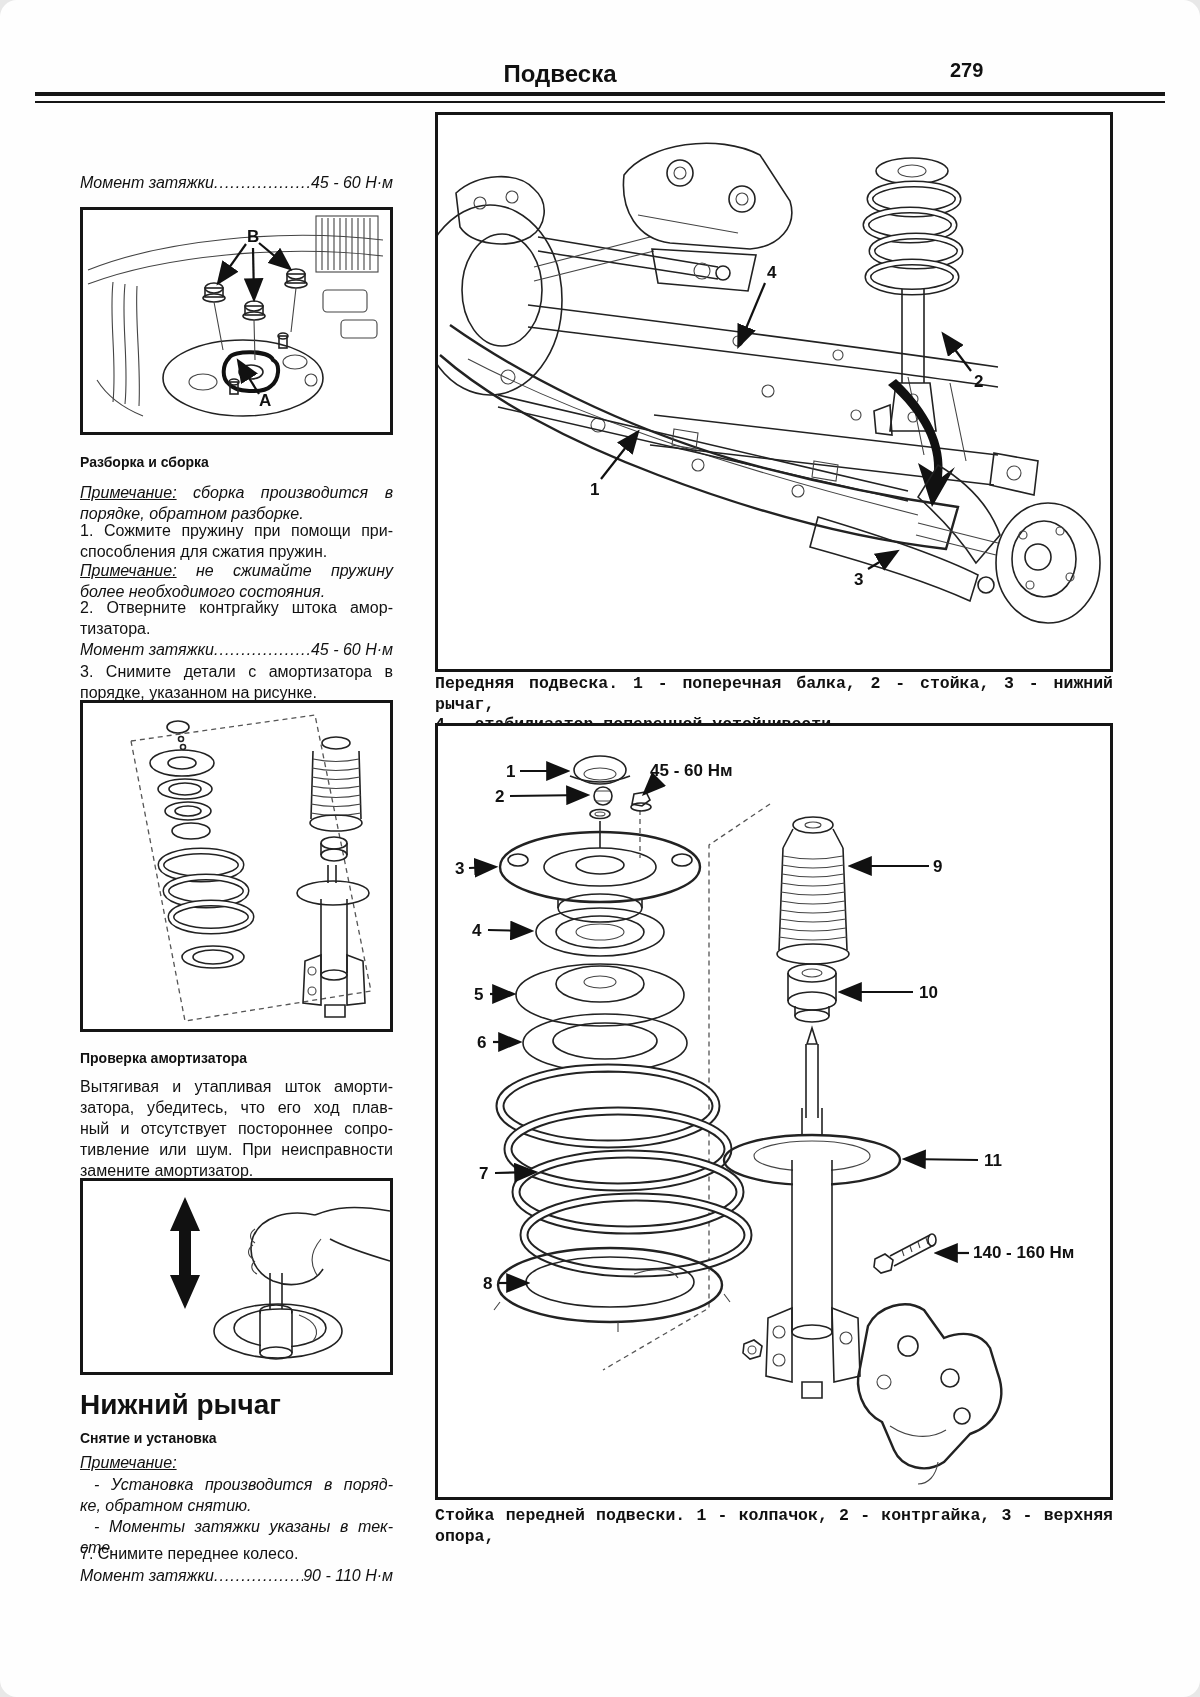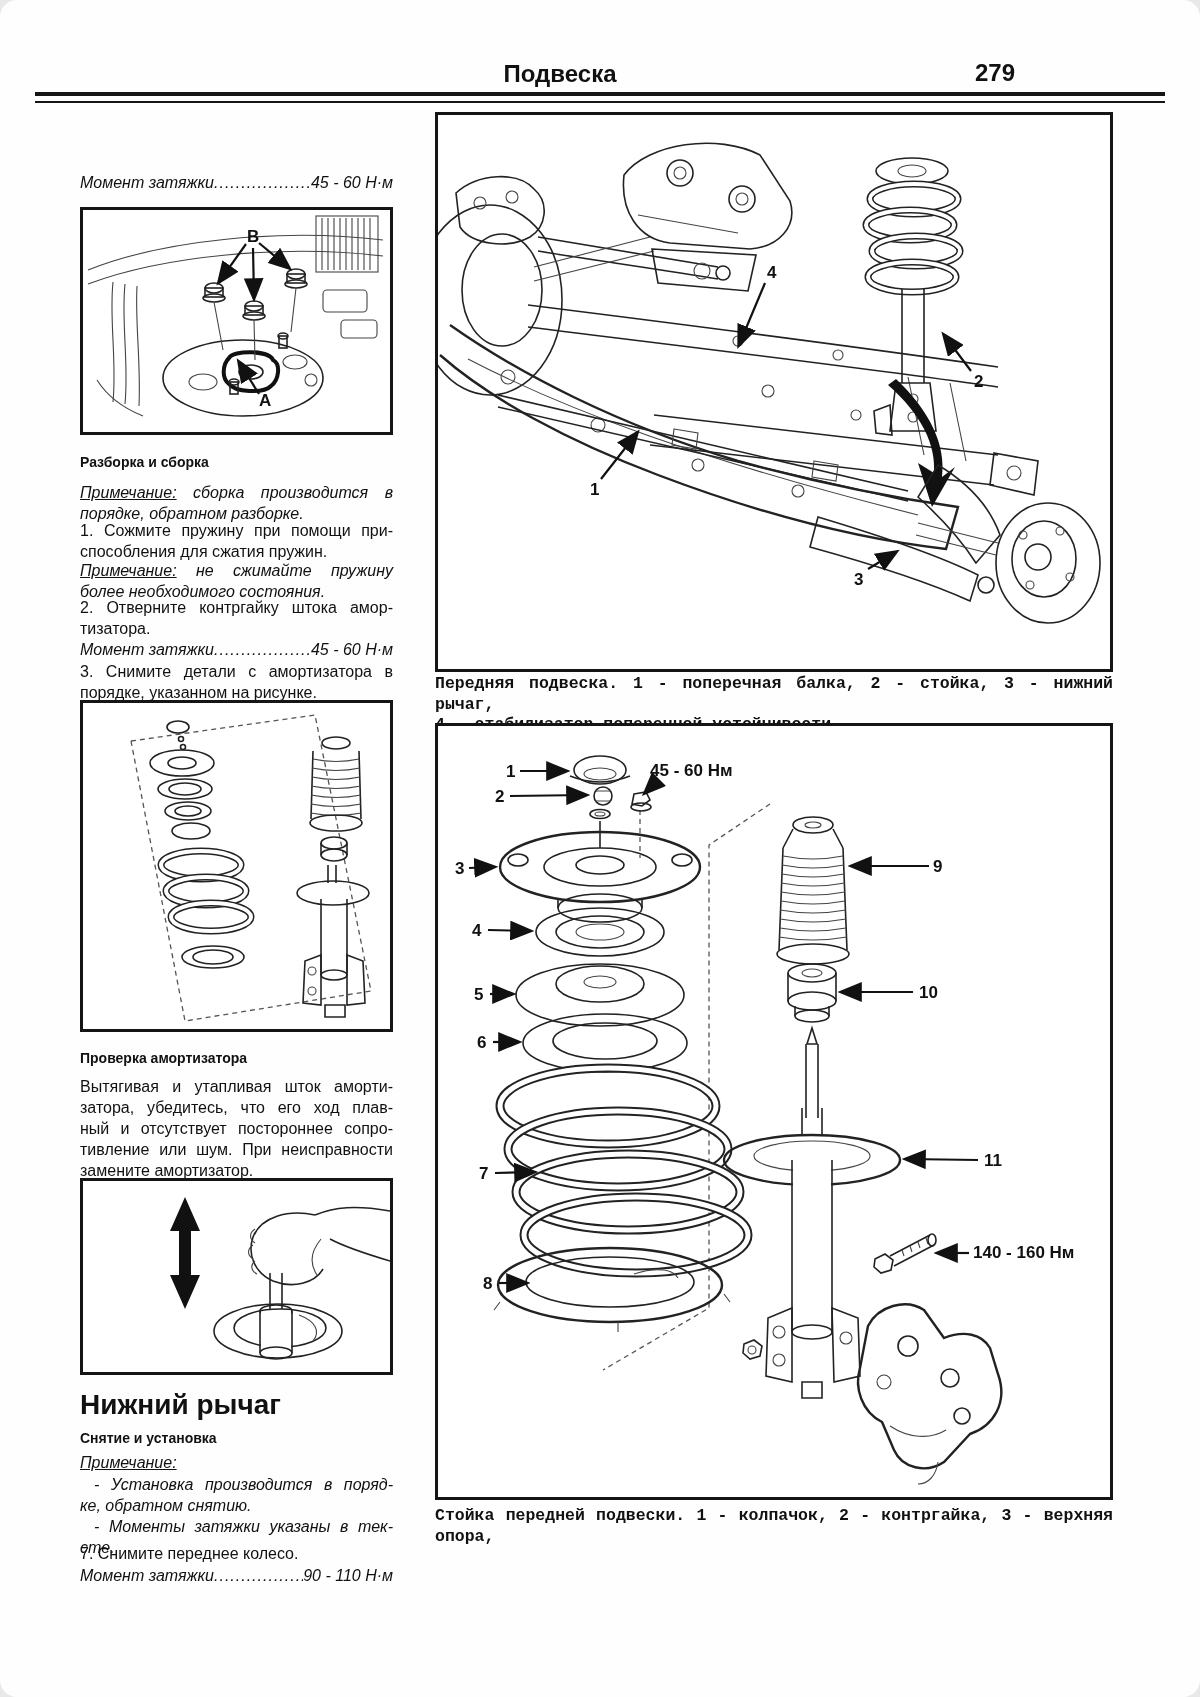--- a/index.html
+++ b/index.html
@@ -1,21 +1,21 @@
 <!DOCTYPE html>
 <html><head>
 <meta charset="utf-8">
 <style>
   html,body{margin:0;padding:0;background:#e8e8e8;}
   .page{position:relative;width:1200px;height:1697px;background:#fefefe;margin:0 auto;
         font-family:"Liberation Sans",sans-serif;color:#111;overflow:hidden;border-radius:17px;}
   .abs{position:absolute;}
   
   .hdr-title{left:0;top:60px;width:1120px;text-align:center;font-size:24px;font-weight:bold;}
-  .hdr-num{left:950px;top:59px;width:90px;text-align:center;font-size:24px;font-weight:bold;}
+  .hdr-num{left:950px;top:59px;width:90px;text-align:left;font-size:20px;font-weight:bold;}
   .hdr-rule{left:35px;top:92px;width:1130px;height:5px;border-top:4px solid #151515;border-bottom:2px solid #151515;}
   
   .col{left:80px;width:313px;}
   .body-txt{font-size:16px;line-height:21px;}
   .jl{text-align:justify;text-align-last:justify;}
   .jl.final{text-align-last:left;}
   .note{font-style:italic;}
   .note u{text-decoration:underline;}
   .ind{padding-left:14px;}
   .torque{display:flex;font-size:16px;font-style:italic;line-height:20px;}

